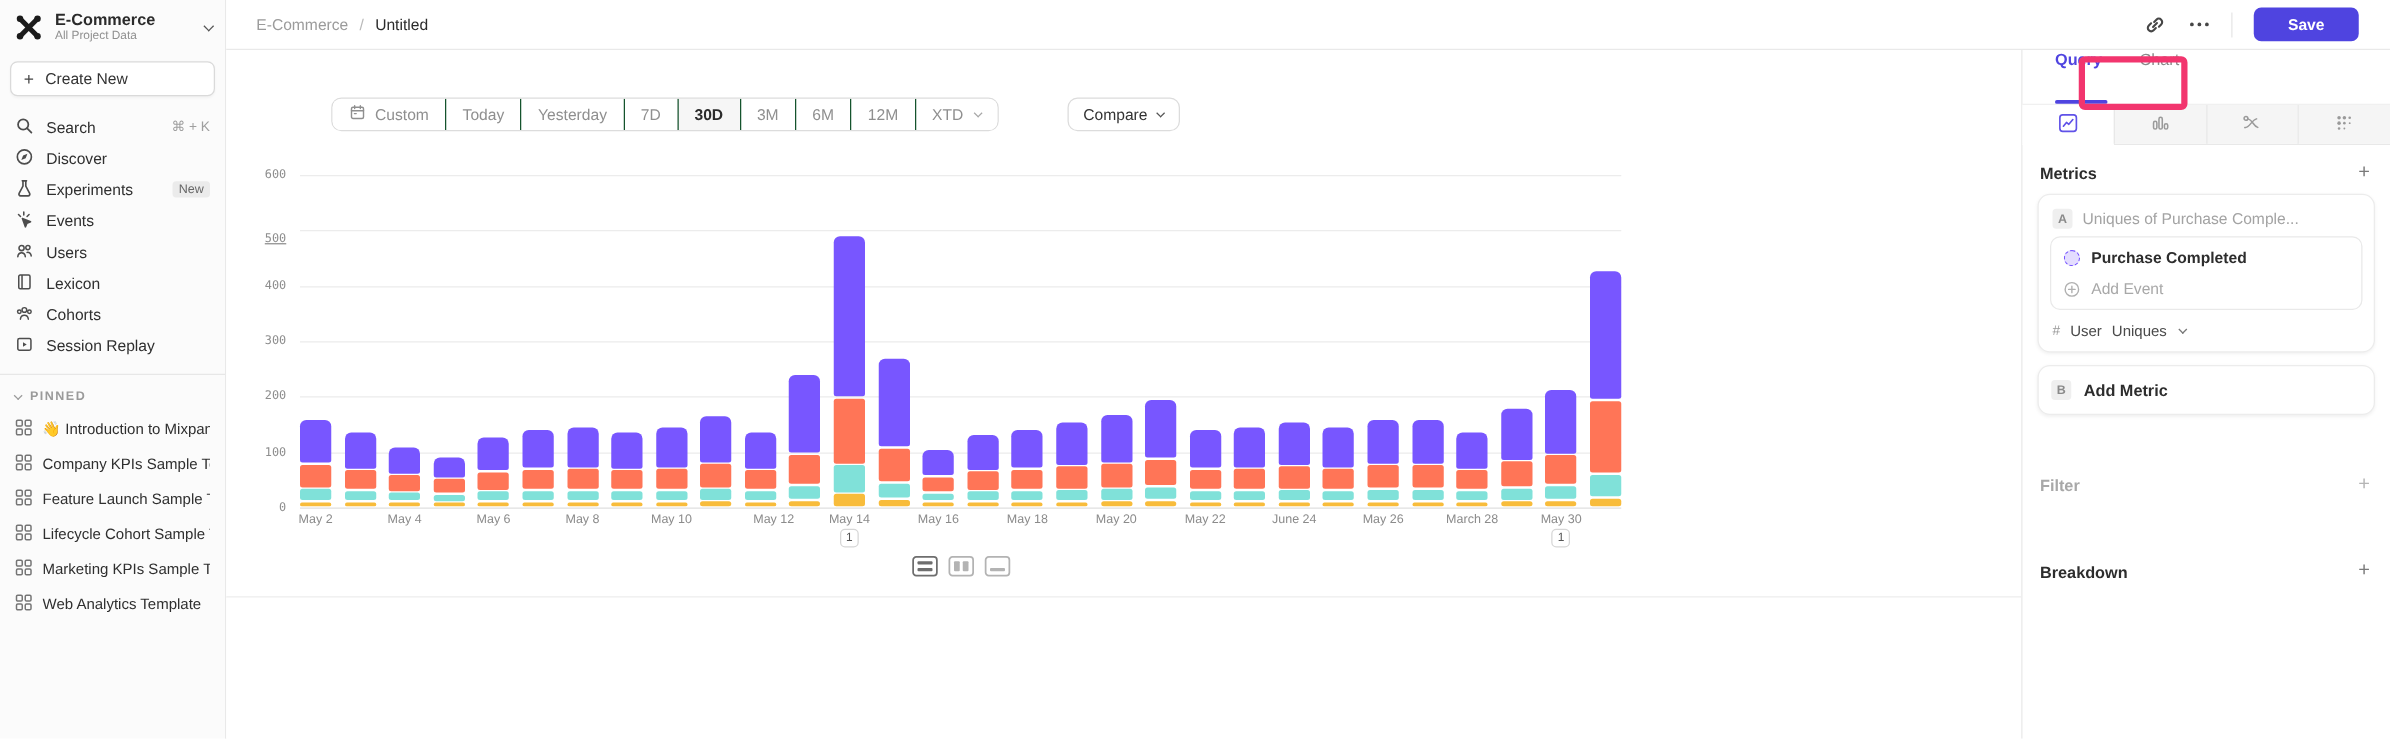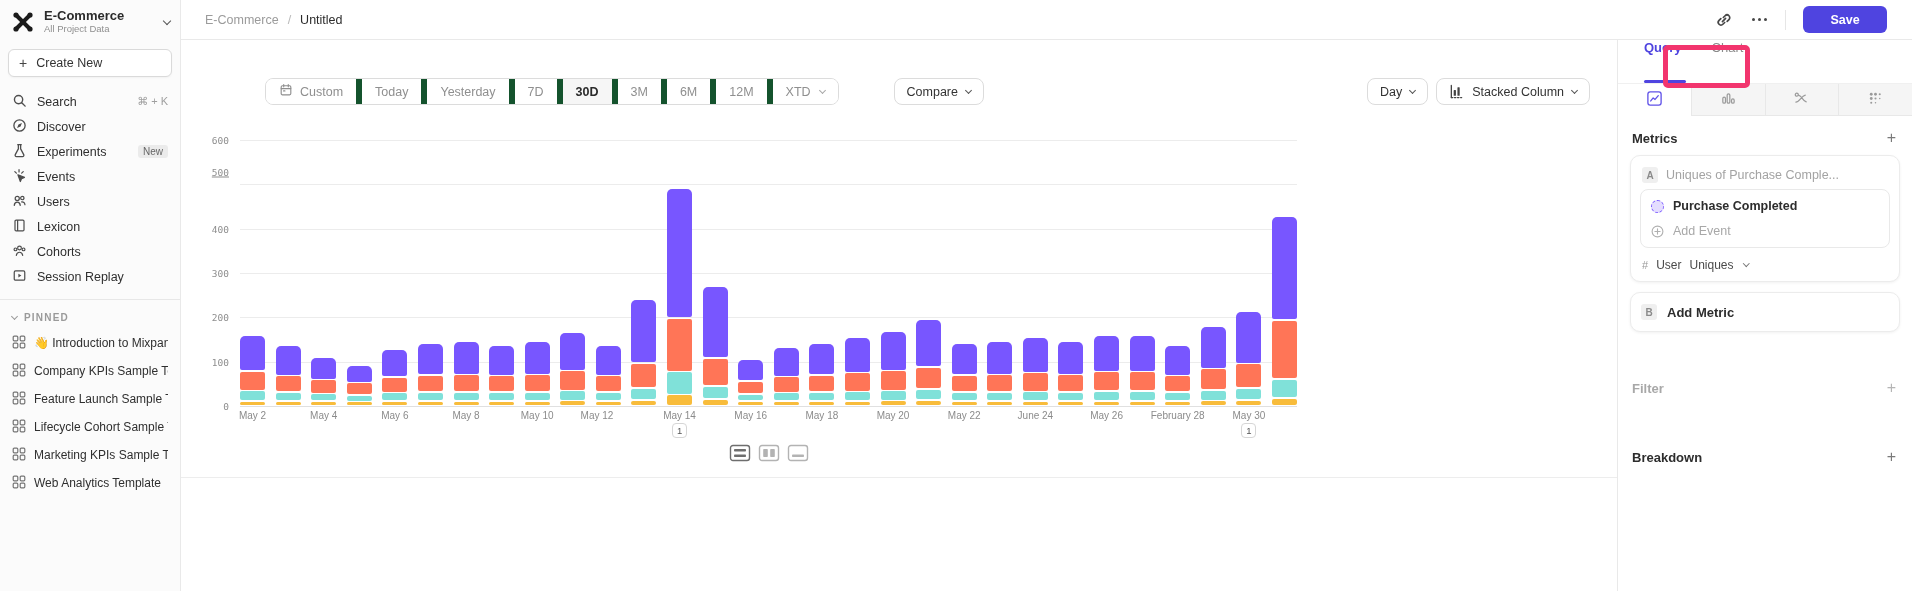--- a/index.html
+++ b/index.html
@@ -44,21 +44,21 @@
   .dots-h i { width:3px; height:3px; border-radius:50%; background:#464646; }
   .top-divider { width:1px; height:20px; background:#e6e6e6; }
   .save-btn { width:84px; height:27px; background:#4f44e0; border:none; border-radius:6px; color:#fff; font-size:12.5px; font-weight:bold; font-family:"Liberation Sans",sans-serif; cursor:pointer;}
   
   .body-row { flex:1; display:flex; }
   .main { width:1436px; min-width:1436px; position:relative; background:#fff;}
   .chart-wrap { position:absolute; inset:0; height:438px; border-bottom:1px solid #ededed; }
   
   .controls-row { position:absolute; top:38px; left:84px; right:27px; display:flex; align-items:center; }
   .seg-group { display:inline-flex; border:1px solid #dcdcdc; border-radius:8px; overflow:hidden; height:27px; background:#fff;}
-  .seg-btn { display:flex; align-items:center; gap:7px; padding:0 13px; font-size:12.5px; color:#8f8f8f; border-left:6px solid #14532d; background:#fff; cursor:pointer; white-space:nowrap;}
+  .seg-btn { display:flex; align-items:center; gap:7px; padding:0 13px; font-size:12.5px; color:#8f8f8f; border-left:1px solid #14532d; background:#fff; cursor:pointer; white-space:nowrap;}
   .seg-btn:first-child { border-left:none; }
   .seg-btn.active { color:#2b2b2b; font-weight:bold; background:#f6f6f6; }
   .seg-btn svg { width:14px; height:14px; color:#8f8f8f; }
   .seg-btn .chev { width:5px; height:5px; margin-left:2px; color:#a8a8a8;}
   .pill { border:1px solid #dcdcdc; border-radius:8px; height:27px; display:inline-flex; align-items:center; gap:8px; padding:0 12px; font-size:12.5px; color:#333; background:#fff; cursor:pointer; white-space:nowrap;}
   .pill .chev { width:5px; height:5px; color:#555; }
   .pill svg { width:15px; height:15px; color:#444; }
   .compare-pill { margin-left:55px; }
   .right-pills { margin-left:auto; display:flex; gap:8px; }
   .chev { display:inline-block; width:6px; height:6px; border-right:1.5px solid currentColor; border-bottom:1.5px solid currentColor; transform:rotate(45deg); margin-top:-3px;}
@@ -336,51 +336,35 @@
               </div>
               <div class="seg-btn">
                 <span>XTD</span>
                 <span class="chev"></span>
               </div>
             </div>
           <div class="pill compare-pill">
             <span>Compare</span>
             <span class="chev"></span>
           </div>
-          <div class="right-pills">
-            <div class="pill">
-              <span>Day</span>
-              <span class="chev"></span>
-            </div>
-            <div class="pill">
-              <svg viewBox="0 0 16 16" fill="none" stroke="currentColor" stroke-width="1.4">
-                <path d="M2.5 1.5v13h0" stroke-linecap="round"></path>
-                  <path d="M2.5 14.5h11" stroke-linecap="round" stroke-dasharray="1.5 1.8"></path>
-                <rect x="5" y="6.5" width="2.4" height="6" rx="0.6" fill="currentColor" stroke="none"></rect>
-                <rect x="9" y="3.5" width="2.4" height="9" rx="0.6" fill="currentColor" stroke="none"></rect>
-              </svg>
-              <span>Stacked Column</span>
-              <span class="chev"></span>
-            </div>
-          </div>
         </div>
 
         <div class="plot">
             <div class="gridline base" style="top: 266px;"></div>
             <div class="ylab" style="top: 266px;">0</div>
             <div class="gridline" style="top: 221.667px;"></div>
             <div class="ylab" style="top: 221.667px;">100</div>
             <div class="gridline" style="top: 177.333px;"></div>
             <div class="ylab" style="top: 177.333px;">200</div>
             <div class="gridline" style="top: 133px;"></div>
             <div class="ylab" style="top: 133px;">300</div>
             <div class="gridline" style="top: 88.6667px;"></div>
             <div class="ylab" style="top: 88.6667px;">400</div>
             <div class="gridline" style="top: 44.3333px;"></div>
-            <div class="ylab" style="top: 32px; text-decoration: underline;">500</div>
+            <div class="ylab" style="top: 51px; text-decoration: underline;">500</div>
             <div class="gridline" style="top: 0px;"></div>
             <div class="ylab" style="top: 0px;">600</div>
             <div class="bar" style="left: 0px;">
               <div class="seg seg-top" style="height: 34.6px; background: rgb(120, 86, 255);"></div>
               <div class="seg" style="height: 17.7px; background: rgb(255, 117, 87);"></div>
               <div class="seg" style="height: 8.9px; background: rgb(128, 225, 217);"></div>
               <div class="seg" style="height: 3.5px; background: rgb(248, 188, 59);"></div>
             </div>
             <div class="bar" style="left: 35.5862px;">
               <div class="seg seg-top" style="height: 29.3px; background: rgb(120, 86, 255);"></div>
@@ -556,29 +540,29 @@
               <div class="seg" style="height: 17.7px; background: rgb(128, 225, 217);"></div>
               <div class="seg" style="height: 6.2px; background: rgb(248, 188, 59);"></div>
             </div>
           </div>
         <div>
             <div class="xlab" style="left: 41.5px;">May 2</div>
             <div class="xlab" style="left: 112.672px;">May 4</div>
             <div class="xlab" style="left: 183.845px;">May 6</div>
             <div class="xlab" style="left: 255.017px;">May 8</div>
             <div class="xlab" style="left: 326.19px;">May 10</div>
-            <div class="xlab" style="left: 386px;">May 12</div>
+            <div class="xlab" style="left: 408px;">May 12</div>
             <div class="xlab" style="left: 468.534px;">May 14</div>
             <div class="xlab" style="left: 539.707px;">May 16</div>
             <div class="xlab" style="left: 610.879px;">May 18</div>
             <div class="xlab" style="left: 682.052px;">May 20</div>
             <div class="xlab" style="left: 753.224px;">May 22</div>
             <div class="xlab" style="left: 824.397px;">June 24</div>
             <div class="xlab" style="left: 895.569px;">May 26</div>
-            <div class="xlab" style="left: 966.741px;">February 28</div>
+            <div class="xlab" style="left: 966.741px;">March 28</div>
             <div class="xlab" style="left: 1037.91px;">May 30</div>
           </div>
         <div>
             <div class="ann-badge" style="left: 491.034px;">1</div>
             <div class="ann-badge" style="left: 1060.41px;">1</div>
           </div>
 
         <div class="footer-icons">
           <span class="layout-btn active">
             <svg viewBox="0 0 22 18" fill="none" stroke="currentColor" stroke-width="1.4">

